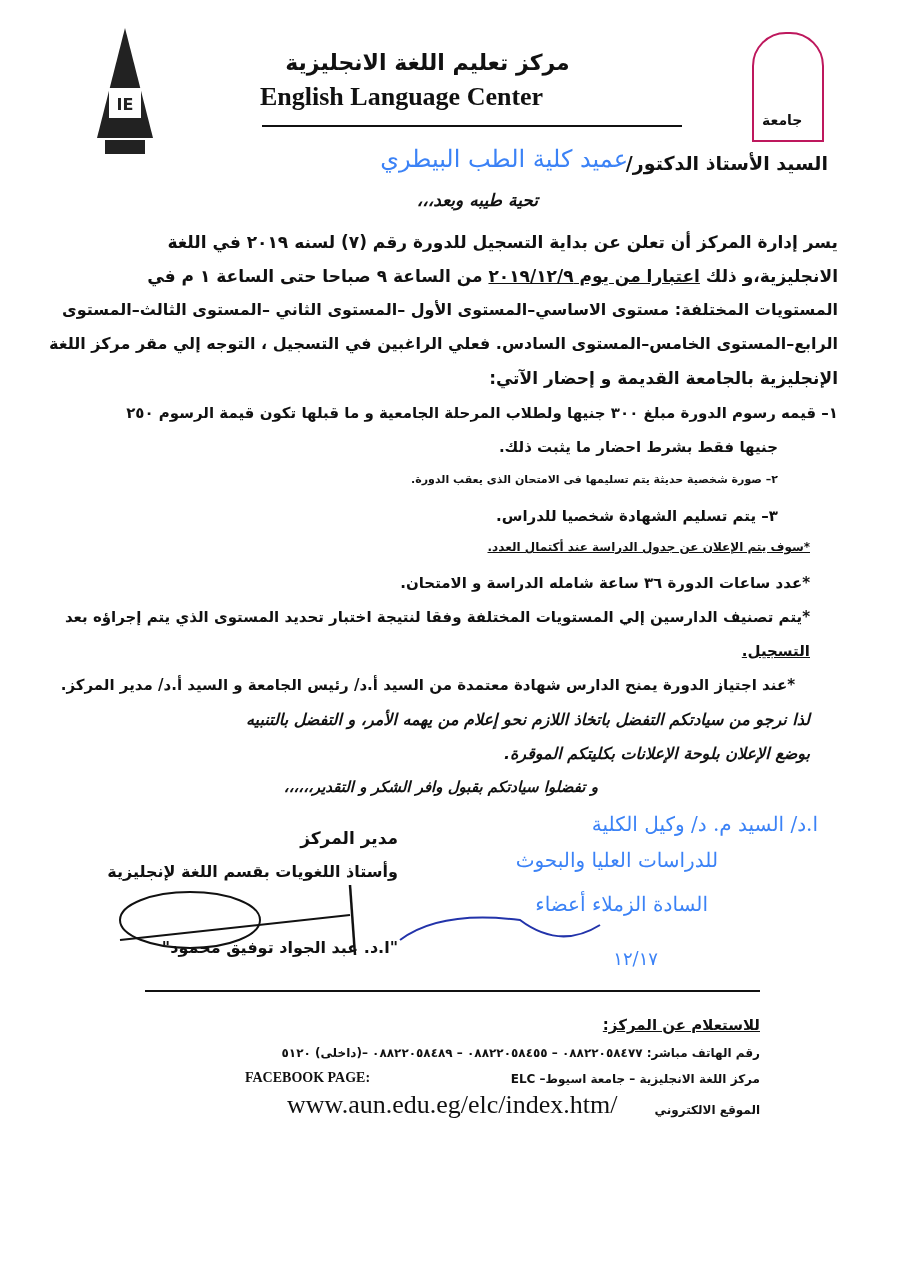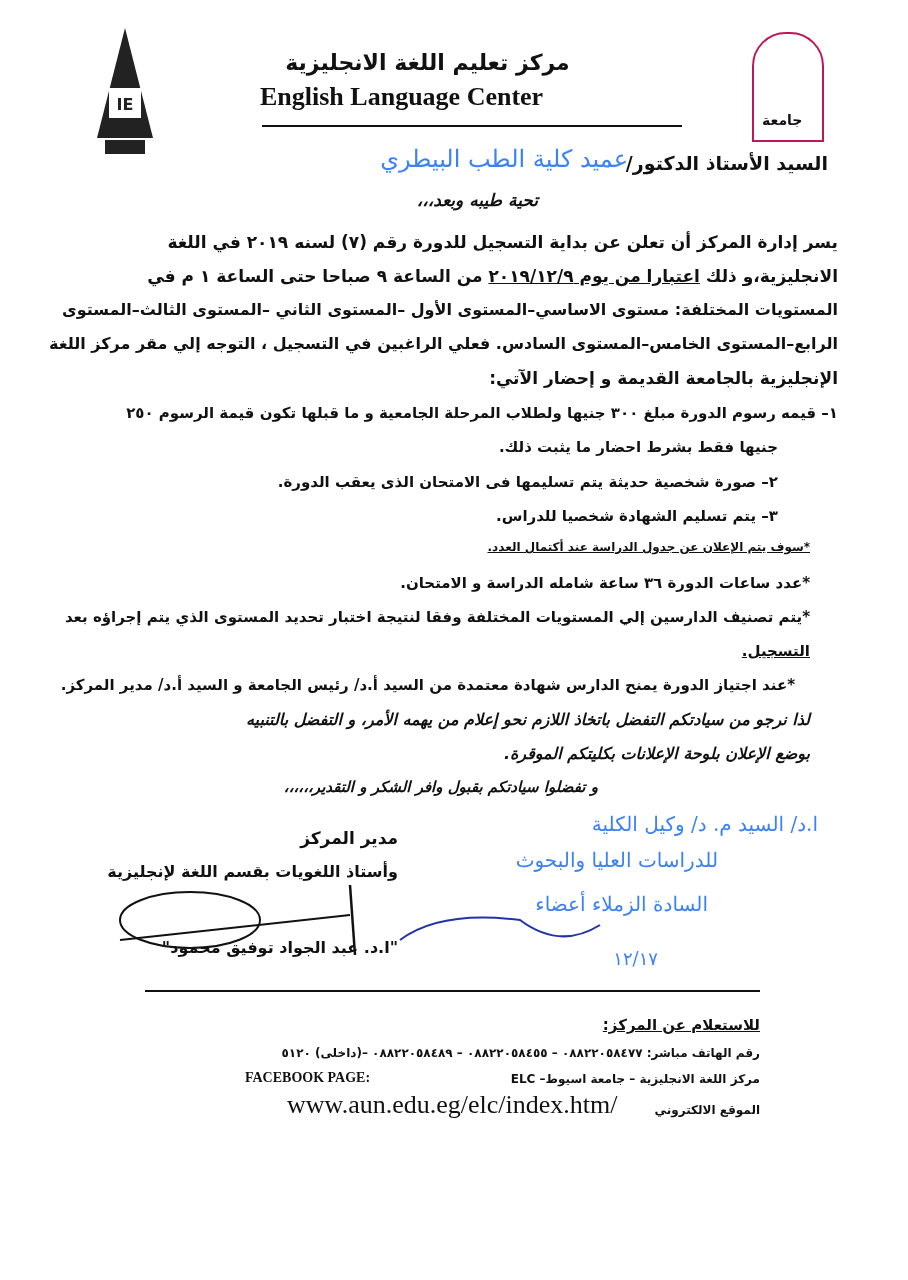--- a/index.html
+++ b/index.html
@@ -38,21 +38,21 @@
 <div class="abs rtl line" style="right:70px;top:232px;">يسر إدارة المركز أن تعلن عن بداية التسجيل للدورة رقم (٧) لسنه ٢٠١٩ في اللغة</div>
 <div class="abs rtl line" style="right:70px;top:266px;">
   <span>الانجليزية،و ذلك </span><u>اعتبارا من يوم ٢٠١٩/١٢/٩</u><span> من الساعة ٩ صباحا حتى الساعة ١ م في</span>
 </div>
 <div class="abs rtl line" style="right:70px;top:300px;font-size:16px;">المستويات المختلفة: مستوى الاساسي–المستوى الأول –المستوى الثاني –المستوى الثالث–المستوى</div>
 <div class="abs rtl line" style="right:70px;top:334px;font-size:16px;">الرابع–المستوى الخامس–المستوى السادس. فعلي الراغبين في التسجيل ، التوجه إلي مقر مركز اللغة</div>
 <div class="abs rtl line" style="right:70px;top:368px;">الإنجليزية بالجامعة القديمة و إحضار الآتي:</div>
 
 <div class="abs rtl line" style="right:70px;top:404px;font-size:15px;">١– قيمه رسوم الدورة مبلغ ٣٠٠ جنيها ولطلاب المرحلة الجامعية و ما قبلها تكون قيمة الرسوم ٢٥٠</div>
 <div class="abs rtl line" style="right:130px;top:438px;font-size:15px;">جنيها فقط بشرط احضار ما يثبت ذلك.</div>
-<div class="abs rtl line" style="right:130px;top:473px;font-size:15px;">٢– صورة شخصية حديثة يتم تسليمها فى الامتحان الذى يعقب الدورة.</div>
+<div class="abs rtl line" style="right:130px;top:473px;font-size:11px;">٢– صورة شخصية حديثة يتم تسليمها فى الامتحان الذى يعقب الدورة.</div>
 <div class="abs rtl line" style="right:130px;top:507px;font-size:15px;">٣– يتم تسليم الشهادة شخصيا للدراس.</div>
 
 <div class="abs rtl line" style="right:98px;top:540px;font-size:12px;text-decoration:underline;">*سوف يتم الإعلان عن جدول الدراسة عند أكتمال العدد.</div>
 <div class="abs rtl line" style="right:98px;top:574px;font-size:15px;">*عدد ساعات الدورة ٣٦ ساعة شامله الدراسة و الامتحان.</div>
 <div class="abs rtl line" style="right:98px;top:608px;font-size:15px;">*يتم تصنيف الدارسين إلي المستويات المختلفة وفقا لنتيجة اختبار تحديد المستوى الذي يتم إجراؤه بعد</div>
 <div class="abs rtl line" style="right:98px;top:642px;font-size:15px;text-decoration:underline;">التسجيل.</div>
 <div class="abs rtl line" style="right:113px;top:676px;font-size:15px;">*عند اجتياز الدورة يمنح الدارس شهادة معتمدة من السيد أ.د/ رئيس الجامعة و السيد أ.د/ مدير المركز.</div>
 
 <div class="abs rtl line" style="right:98px;top:710px;font-style:italic;font-size:16px;">لذا نرجو من سيادتكم التفضل باتخاذ اللازم نحو إعلام من يهمه الأمر، و التفضل بالتنبيه</div>
 <div class="abs rtl line" style="right:98px;top:744px;font-style:italic;font-size:16px;">بوضع الإعلان بلوحة الإعلانات بكليتكم الموقرة.</div>

